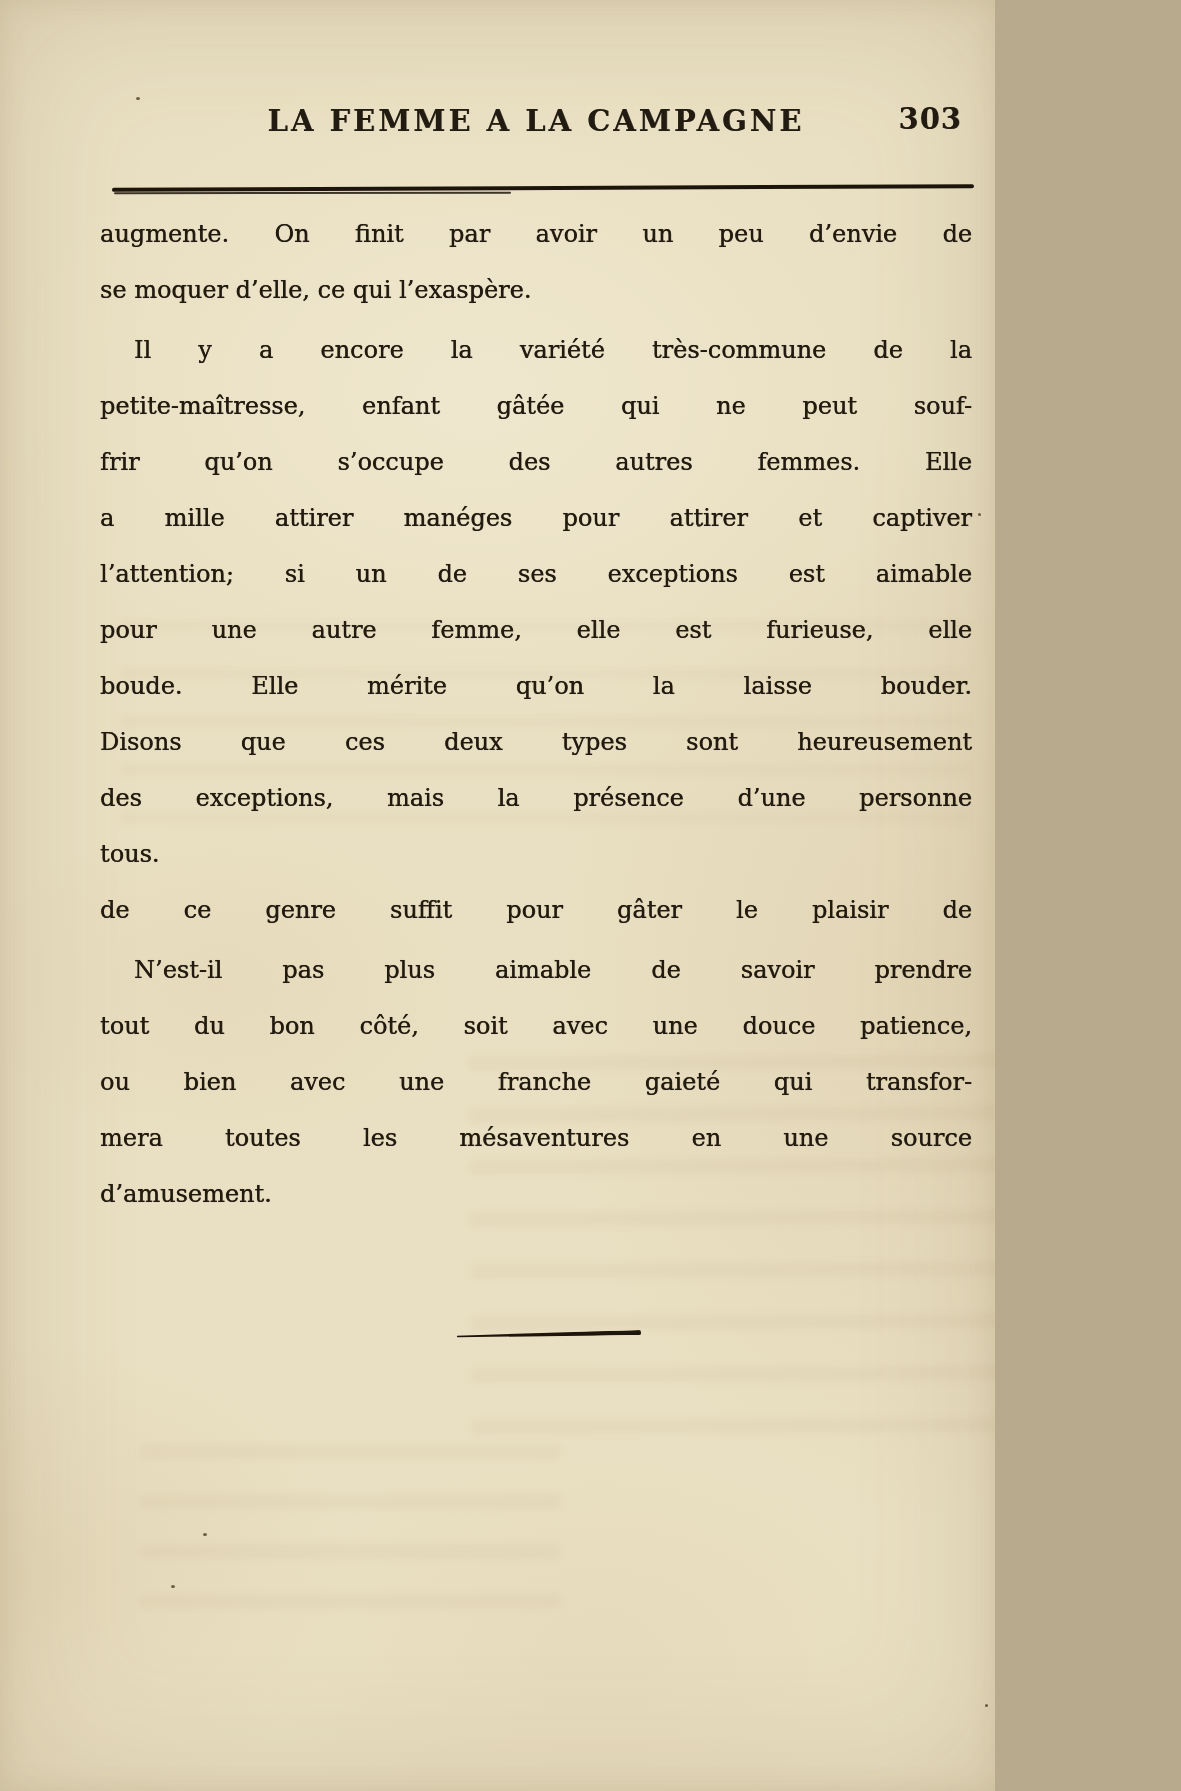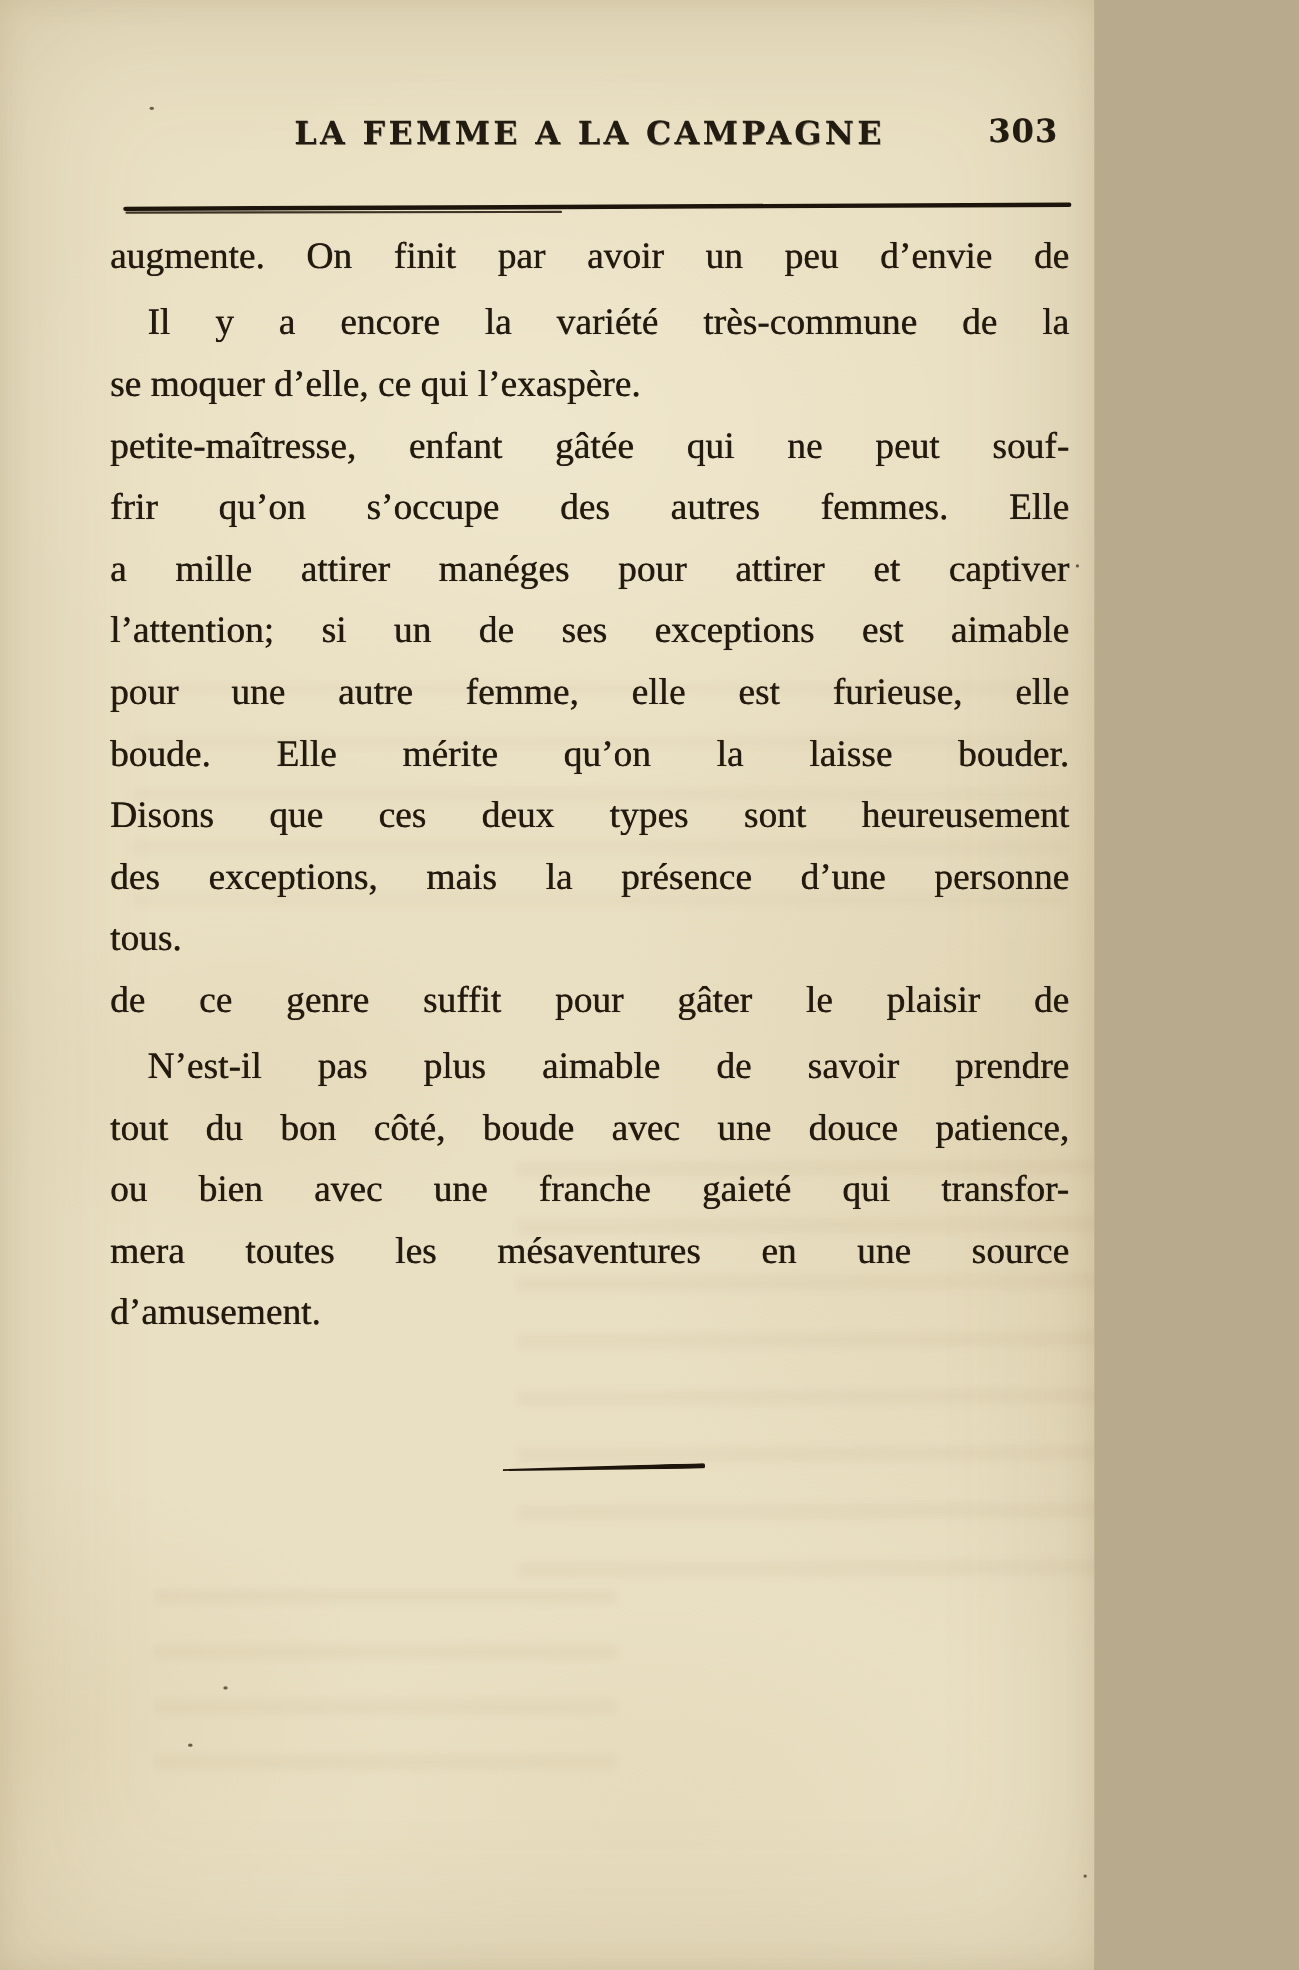--- a/index.html
+++ b/index.html
@@ -72,25 +72,24 @@
     border-radius: 1px;
     transform: rotate(0.15deg);
   }
 
   
   .body-text {
     position: absolute;
     left: 100px;
     top: 206px;
     width: 872px;
-    font-size: 34px;
+    font-size: 24px;
     line-height: 56px;
     color: #221a0f;
     text-shadow: 0.35px 0 0 rgba(34,26,15,0.85), 0 0 1px rgba(34,26,15,0.25);
-    font-family: Liberation Serif, serif;
   }
   .line {
     text-align: justify;
     text-align-last: justify;
   }
   .line.endline {
     text-align-last: left;
   }
   .line.indent {
     text-indent: 34px;
@@ -158,34 +157,34 @@
 
   <div class="header">
     <span class="header-title">LA FEMME A LA CAMPAGNE</span>
     <span class="page-num">303</span>
   </div>
 
   <div class="header-rule"></div>
 
   <div class="body-text">
     <div class="line">augmente. On finit par avoir un peu d’envie de</div>
+    <div class="line endline">se moquer d’elle, ce qui l’exaspère.</div>
     <div class="line indent pstart">Il y a encore la variété très-commune de la</div>
-    <div class="line endline">se moquer d’elle, ce qui l’exaspère.</div>
     <div class="line">petite-maîtresse, enfant gâtée qui ne peut souf-</div>
     <div class="line">frir qu’on s’occupe des autres femmes. Elle</div>
     <div class="line">a mille attirer manéges pour attirer et captiver</div>
     <div class="line">l’attention; si un de ses exceptions est aimable</div>
     <div class="line">pour une autre femme, elle est furieuse, elle</div>
     <div class="line">boude. Elle mérite qu’on la laisse bouder.</div>
     <div class="line">Disons que ces deux types sont heureusement</div>
     <div class="line">des exceptions, mais la présence d’une personne</div>
     <div class="line endline">tous.</div>
     <div class="line">de ce genre suffit pour gâter le plaisir de</div>
     <div class="line indent pstart">N’est-il pas plus aimable de savoir prendre</div>
-    <div class="line">tout du bon côté, boude avec une douce patience,</div>
+    <div class="line">tout du bon côté, soit avec une douce patience,</div>
     <div class="line">ou bien avec une franche gaieté qui transfor-</div>
     <div class="line">mera toutes les mésaventures en une source</div>
     <div class="line endline">d’amusement.</div>
   </div>
 
   <div class="section-divider"></div>
 
   <div class="ghost ghost-1"></div>
   <div class="ghost ghost-2"></div>
   <div class="ghost ghost-3"></div>

